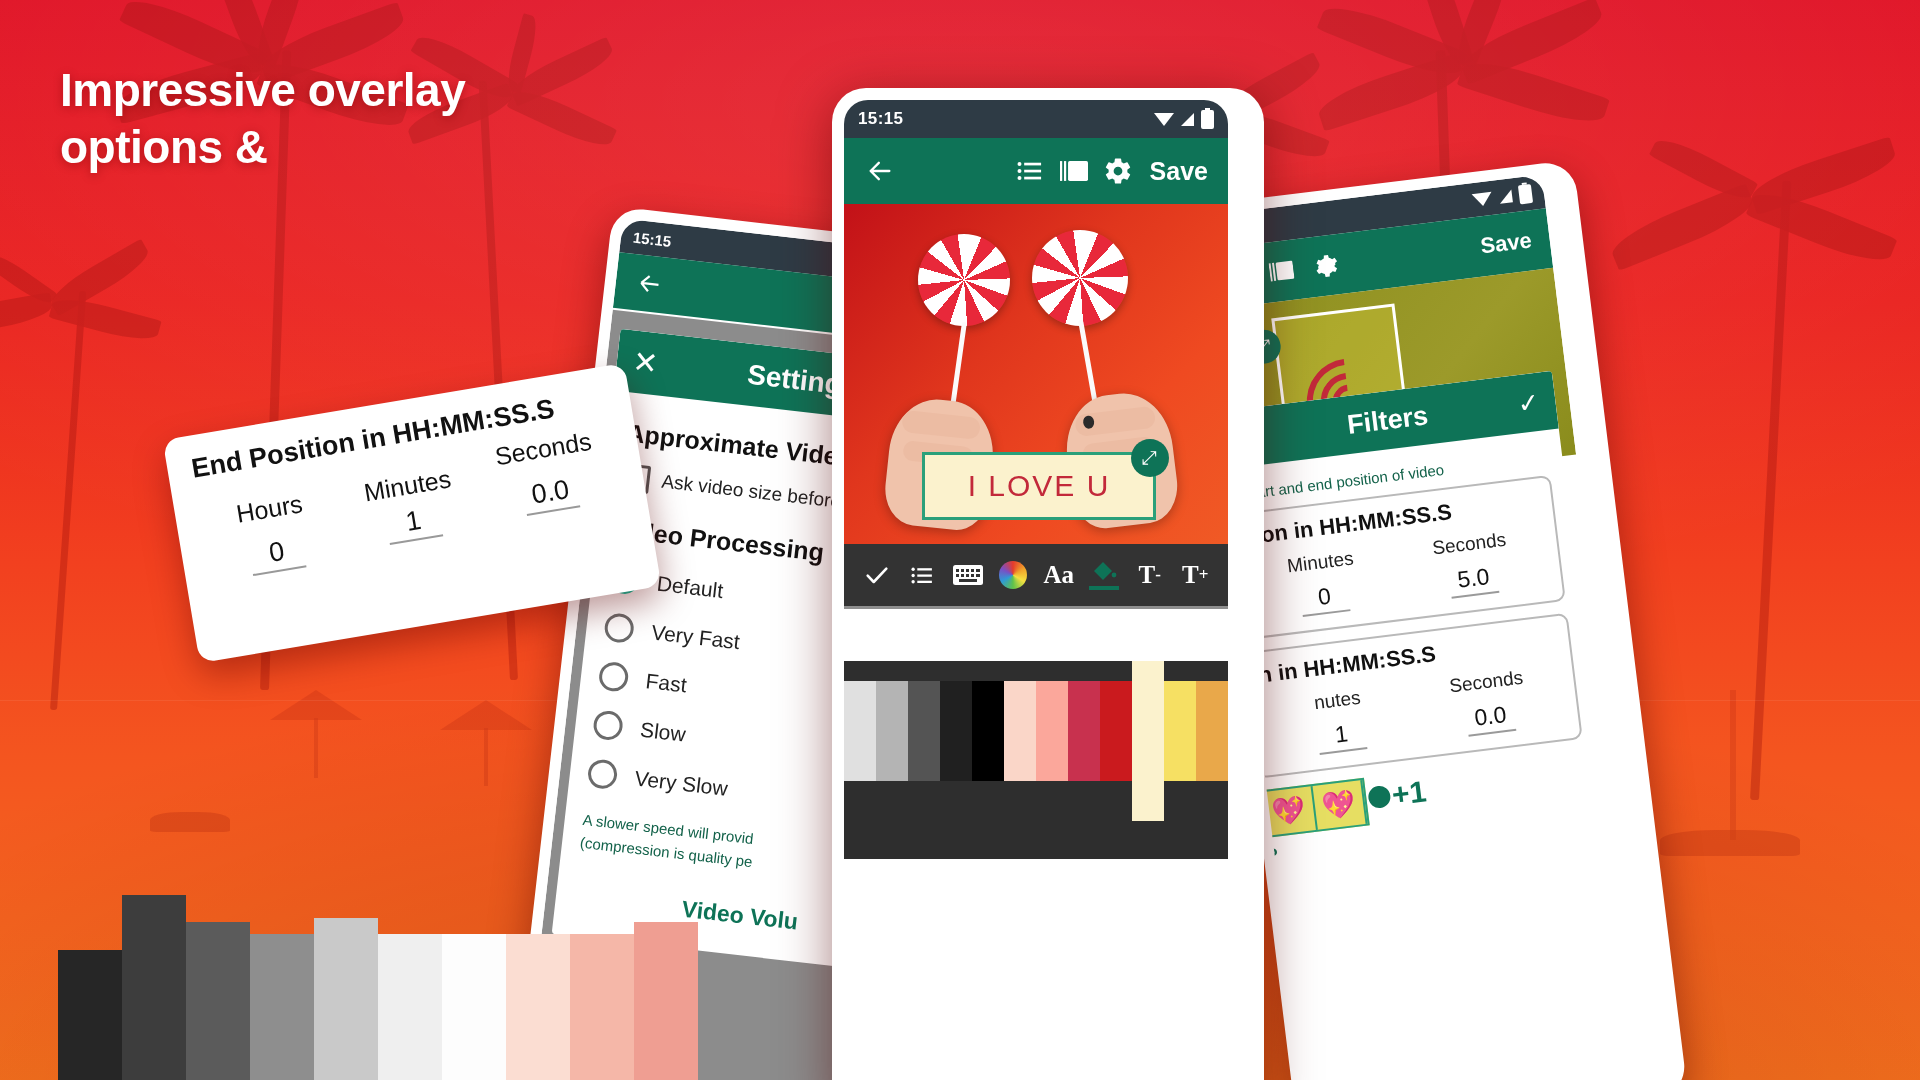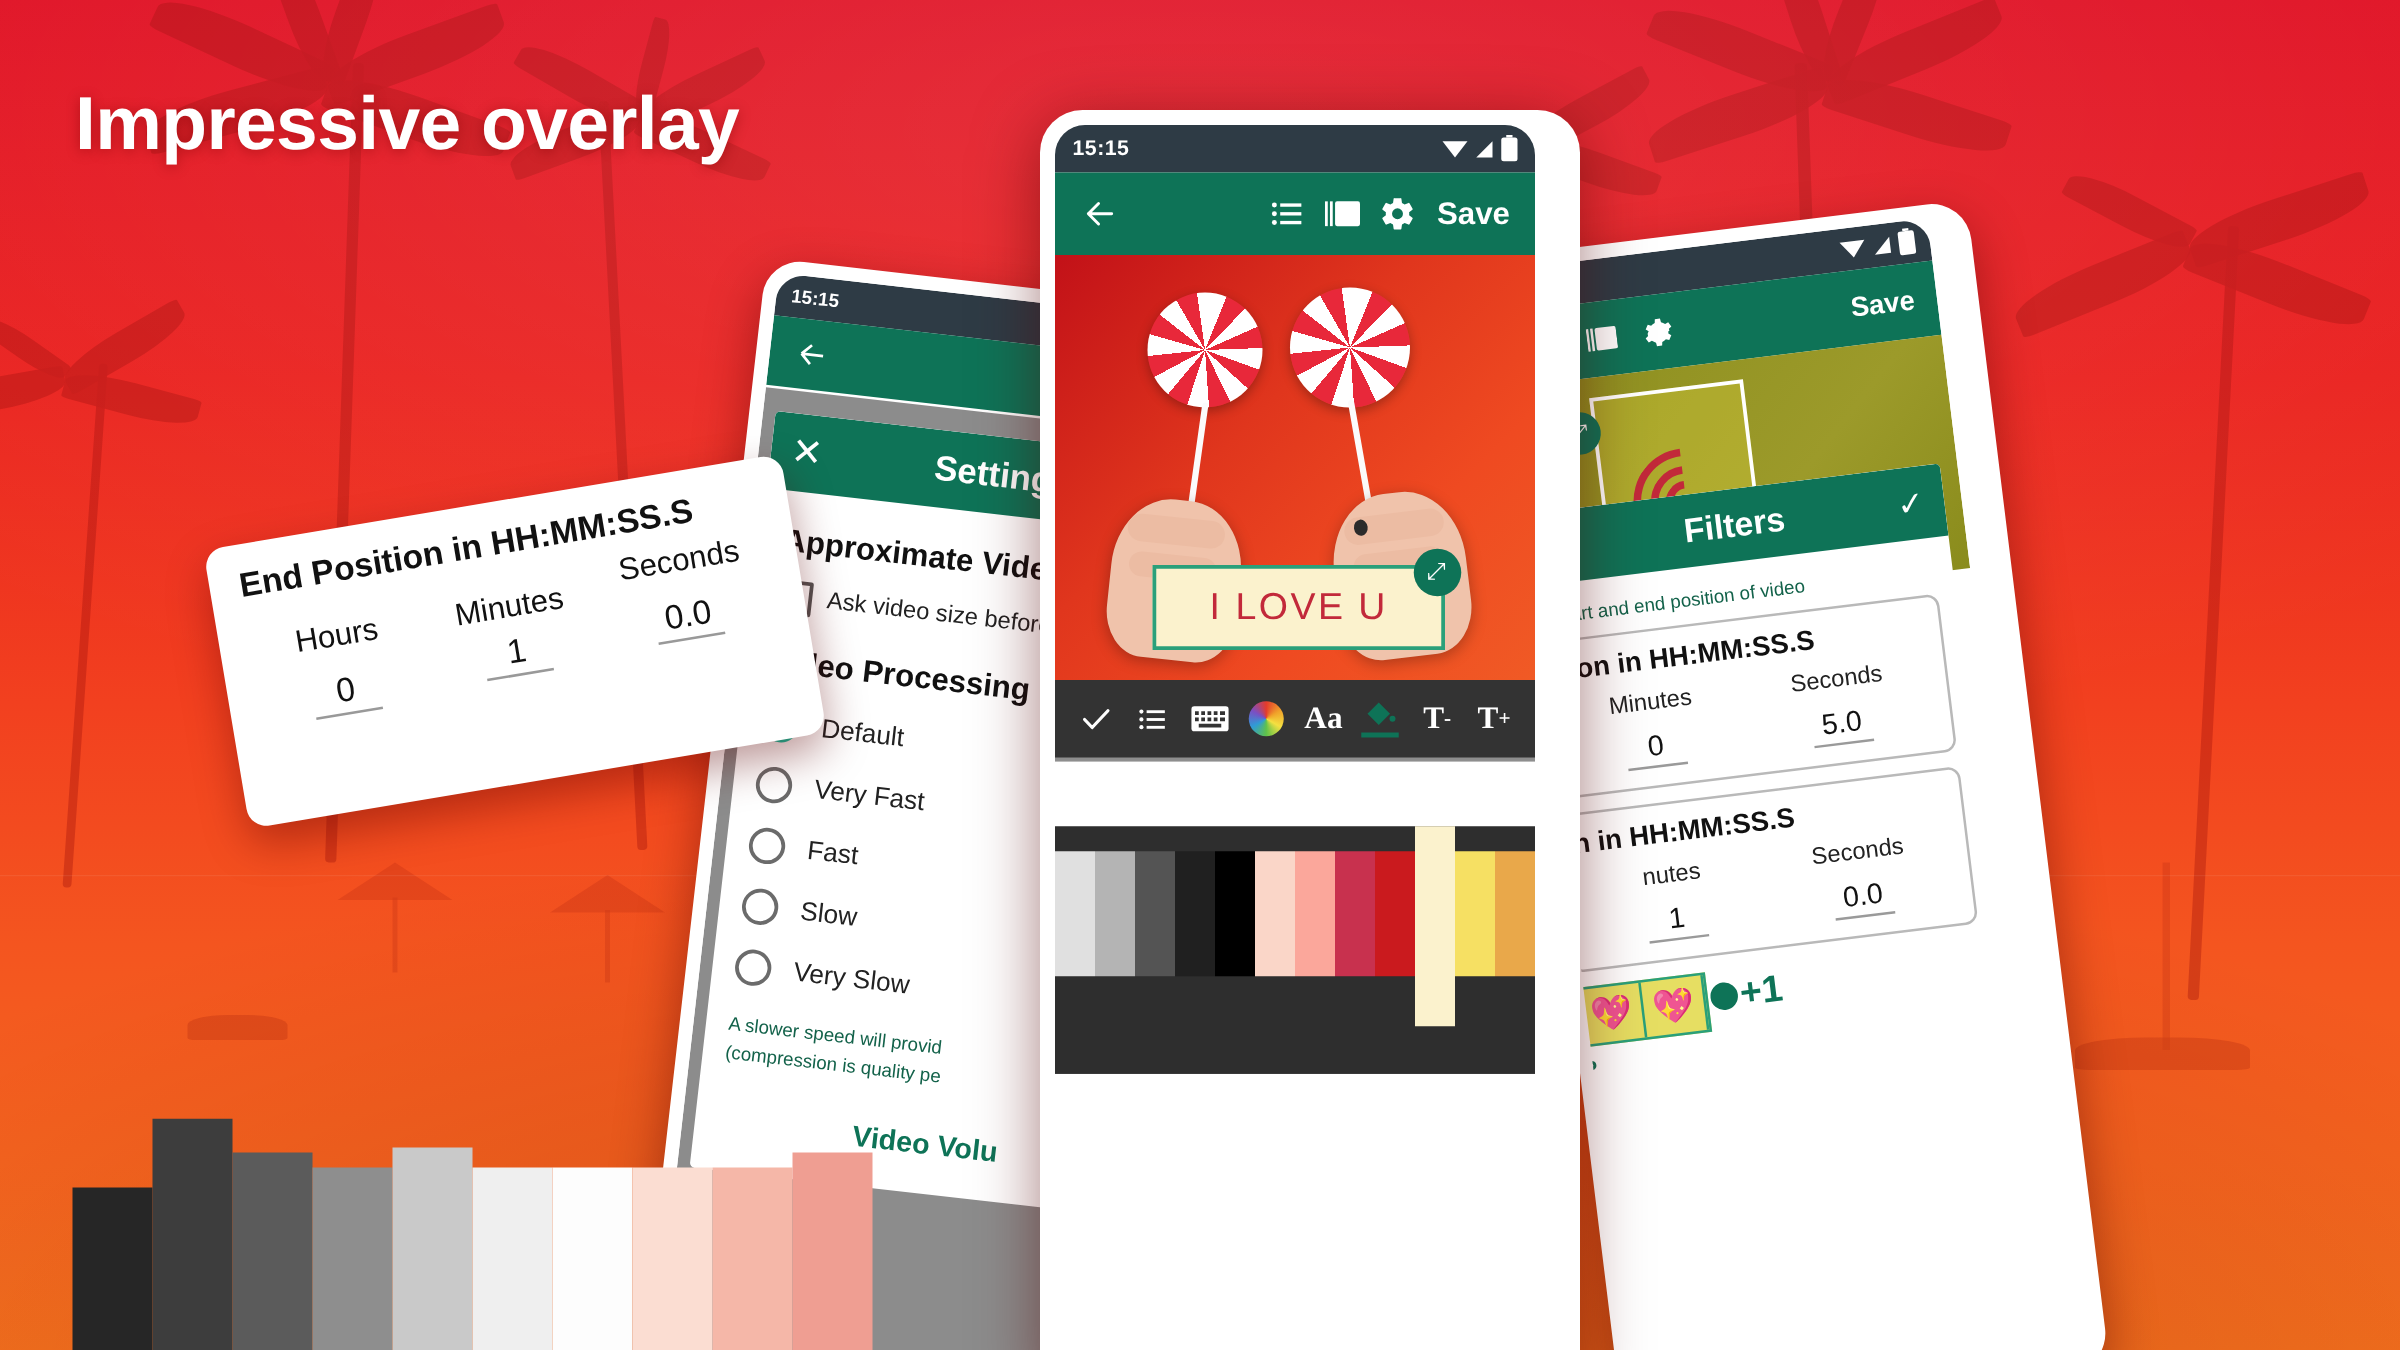--- a/index.html
+++ b/index.html
@@ -25,21 +25,21 @@
   .frond.sm{width:110px;height:26px;}
   .frond.xs{width:78px;height:18px;}
   .seaLine{position:absolute;left:0;right:0;top:700px;height:1px;background:rgba(255,255,255,.07);}
   .boat{position:absolute;background:rgba(150,20,10,.55);border-radius:40% 40% 8% 8%;}
   .umbrella{position:absolute;width:0;height:0;border-left:46px solid transparent;border-right:46px solid transparent;
             border-bottom:30px solid rgba(150,20,10,.45);}
   .upole{position:absolute;width:4px;background:rgba(150,20,10,.45);}
 
   
   .headline{position:absolute;left:60px;top:62px;width:760px;z-index:30;
-            color:#fff;font-size:60px;line-height:1.23;font-weight:700;letter-spacing:-.5px;
+            color:#fff;font-size:46px;line-height:1.23;font-weight:700;letter-spacing:-.5px;
             text-shadow:0 2px 10px rgba(120,0,0,.45);}
   .headline span{display:block;}
 
   
   .phone{position:absolute;background:#fff;border-radius:34px;
          box-shadow:0 18px 46px rgba(90,0,0,.42);}
   .screen{position:absolute;overflow:hidden;background:#fff;}
 
   
   .phone-main{left:832px;top:88px;width:408px;height:1010px;padding:12px 12px 0 12px;border-radius:34px 34px 0 0;
@@ -226,20 +226,21 @@
     <div class="boat" style="left:150px;top:812px;width:80px;height:20px;"></div>
     <div class="upole" style="left:640px;top:690px;height:120px;width:5px;"></div>
     <div class="upole" style="left:1730px;top:690px;height:150px;width:6px;"></div>
     <div class="boat" style="left:1660px;top:830px;width:140px;height:26px;"></div>
   </div>
   <div class="bg-vig"></div>
   <div class="seaLine"></div>
 
   <div class="headline">
     <span>Impressive overlay</span>
+    <span>options &amp;</span>
   </div>
 
   <div class="strip">
     <div class="st" style="background:#262626;height:130px;"></div>
     <div class="st" style="background:#3d3d3d;height:185px;"></div>
     <div class="st" style="background:#5b5b5b;height:158px;"></div>
     <div class="st" style="background:#8e8e8e;height:146px;"></div>
     <div class="st" style="background:#c9c9c9;height:162px;"></div>
     <div class="st" style="background:#efefef;height:146px;"></div>
     <div class="st" style="background:#fdfdfd;height:146px;"></div>

